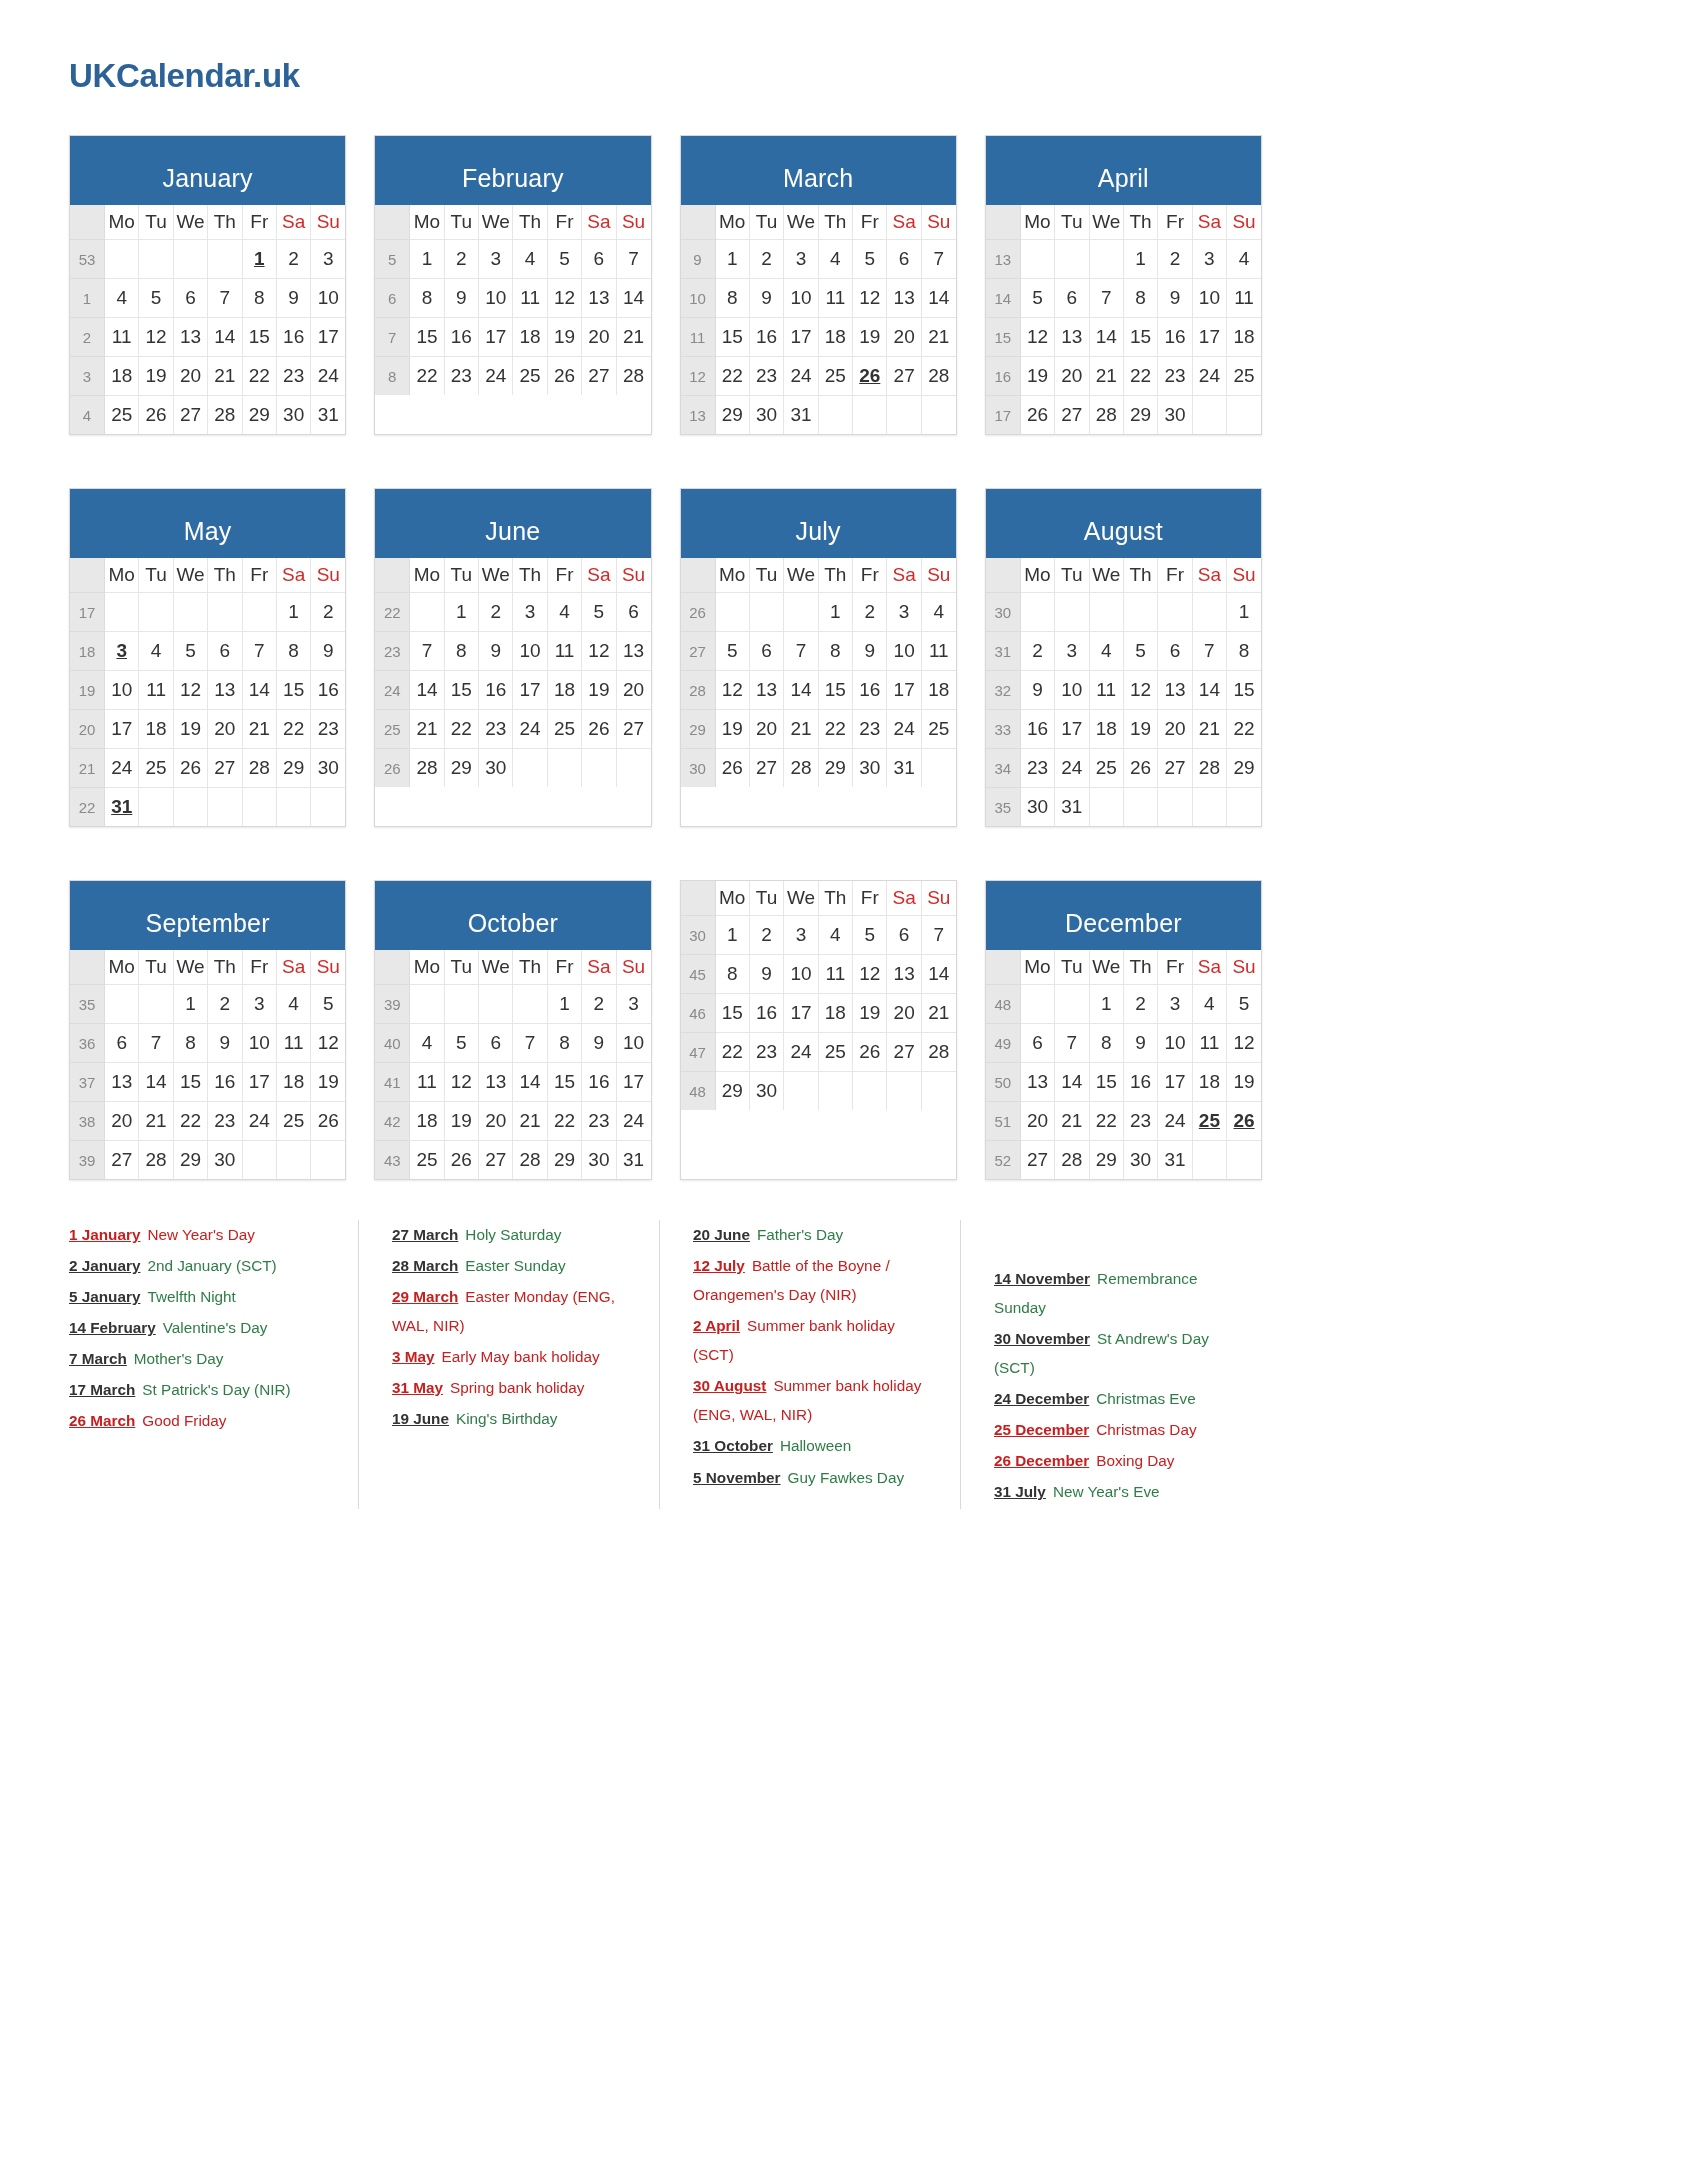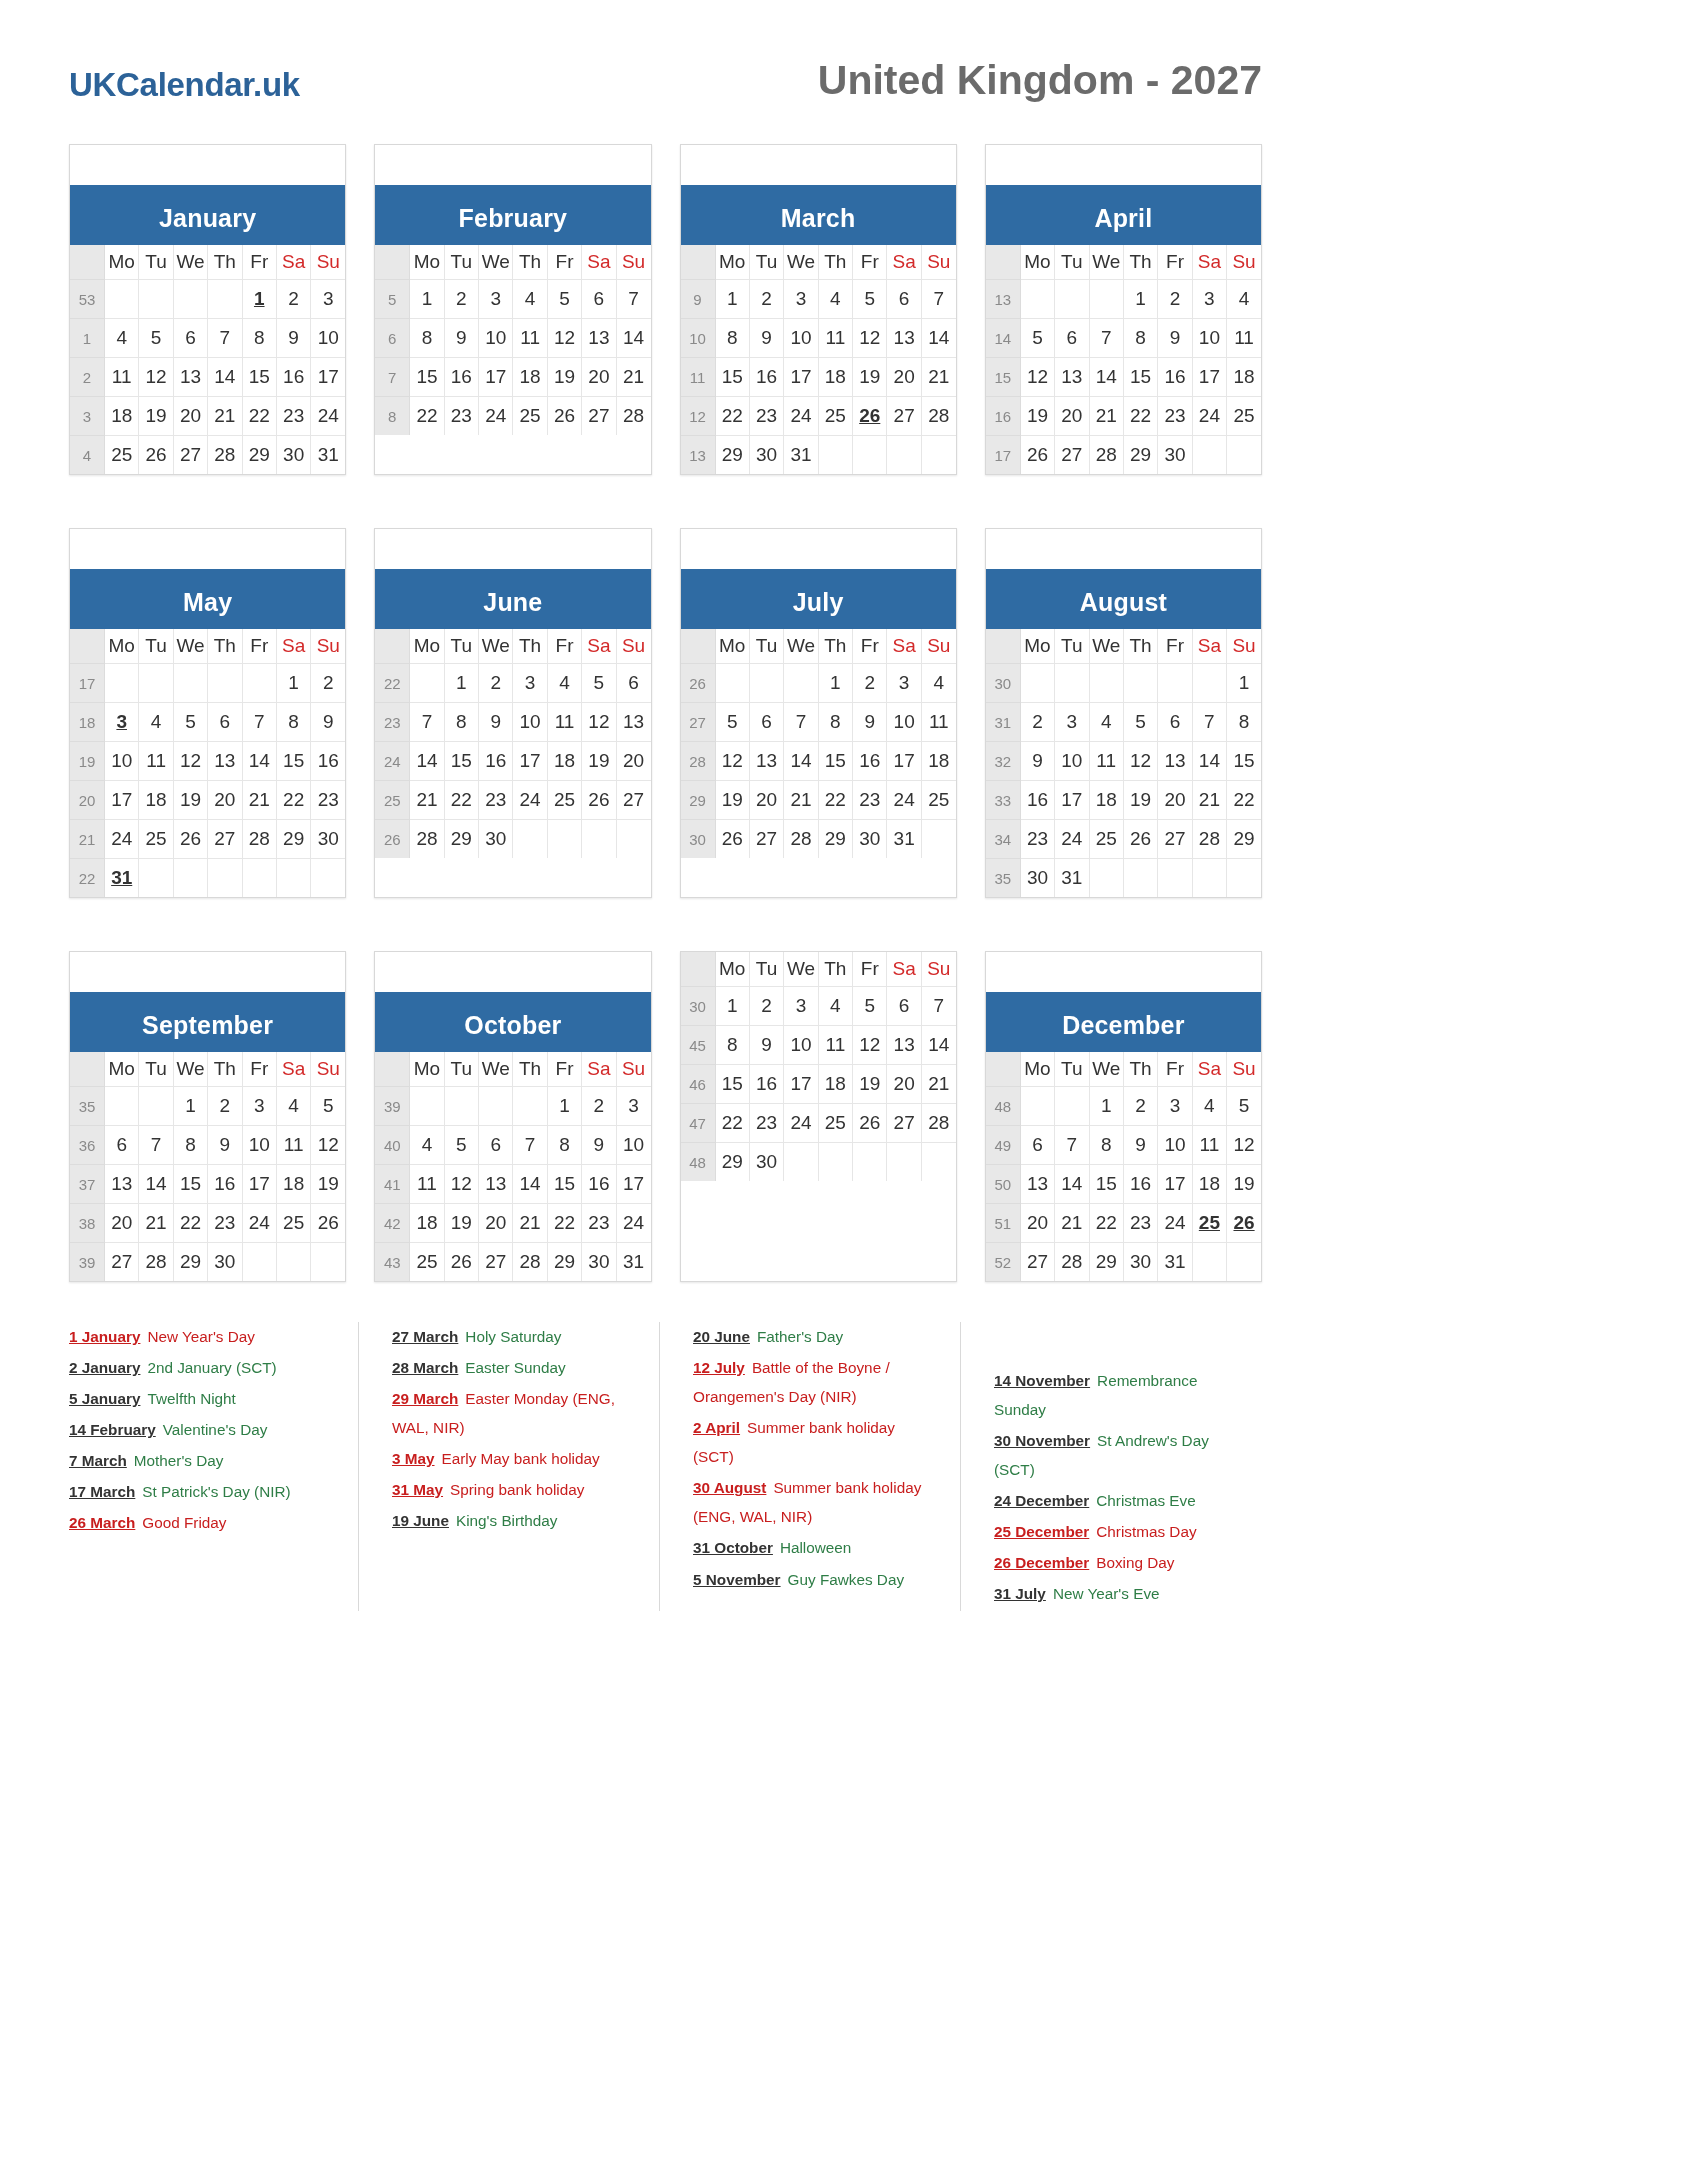--- a/index.html
+++ b/index.html
@@ -49,24 +49,23 @@
   .month {
     border: 1px solid #d8d8d8;
     background: #ffffff;
     box-shadow: 0 1px 2px rgba(0,0,0,0.10);
   }
   .month-title {
     background: #2f6ba3;
     color: #ffffff;
     text-align: center;
     font-size: 25px;
-    font-weight: bold;
-    padding: 19px 0 12px;
+    font-weight: normal;
+    padding: 28px 0 12px;
     letter-spacing: 0.2px;
-    margin-top: 40px;
   }
   table.cal {
     border-collapse: collapse;
     width: 100%;
     table-layout: fixed;
   }
   table.cal th, table.cal td {
     text-align: center;
     font-size: 19px;
     height: 38px;
@@ -129,21 +128,20 @@
   .leg-name { color: #2e7d46; }
   .leg-name.red { color: #c81e1e; }
 </style>
 </head>
 <body>
 
 <div class="page">
 
   <div class="header">
     <div class="brand">UKCalendar.uk</div>
-    <div class="year-title">United Kingdom - 2027</div>
   </div>
 
   <div class="months-grid" id="months-grid">
       <div class="month">
         <div class="month-title">January</div>
         <table class="cal">
           <thead>
             <tr>
               <th class="wk"></th>
               <th>Mo</th>

